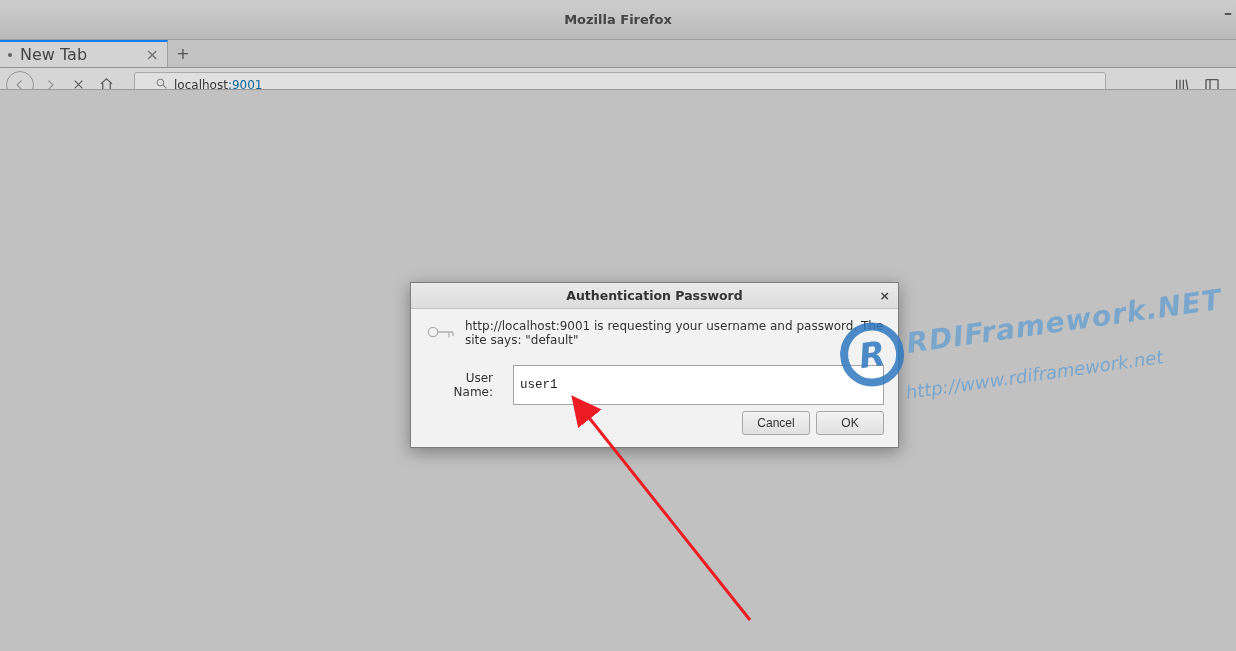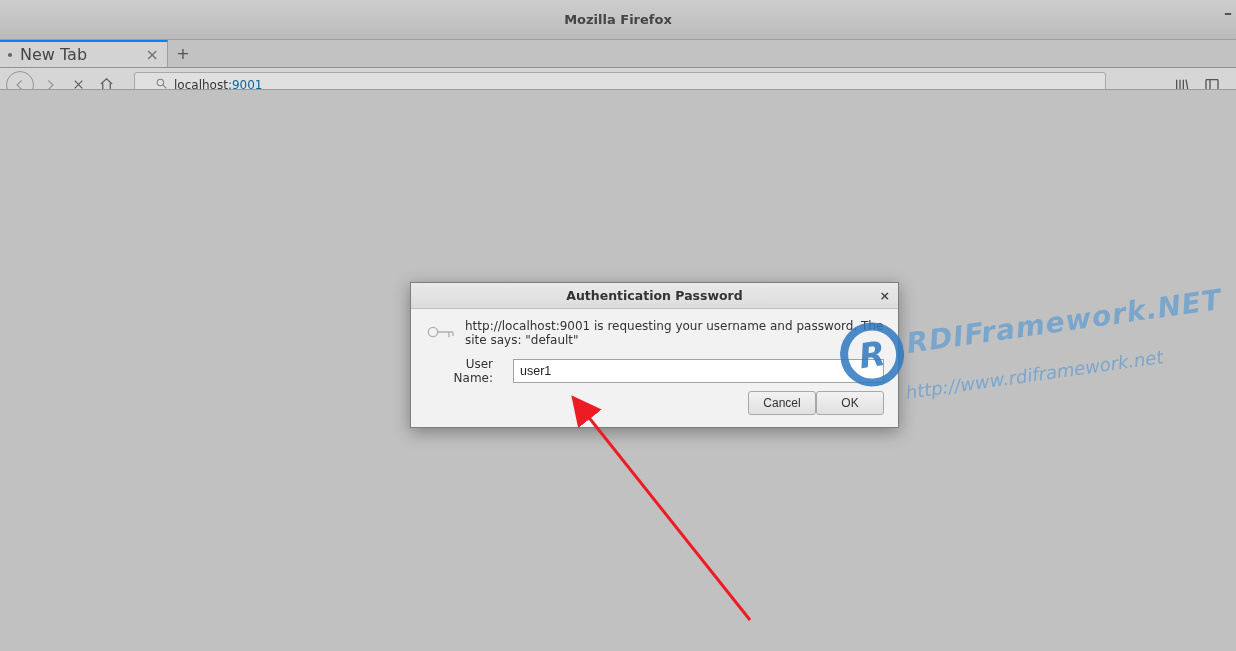--- a/index.html
+++ b/index.html
@@ -133,41 +133,41 @@
     border-bottom: 1px solid #c0c0c0;
     display:flex; align-items:center; justify-content:center;
     font-weight: bold; font-size: 12.5px; color:#333;
     position: relative;
   }
   .dialog-title .close-x {
     position:absolute; right:8px; top:5px;
     font-weight:bold; color:#444; cursor:pointer;
   }
   .dialog-body { padding: 10px 14px 12px 14px; }
-  .msgrow { display:flex; align-items:center; margin-bottom: 10px; }
+  .msgrow { display:flex; align-items:center; margin-bottom: 18px; }
   .key-icon { flex:none; width:40px; color:#999; }
   .msgtext { color:#333; font-size:12px; }
   .form-row { display:flex; align-items:center; margin-bottom: 6px; }
   .form-label { width:68px; text-align:right; margin-right:20px; color:#333; font-size:12px; }
   .text-input {
     flex: 1;
-    height: 24px;
+    height: 40px;
     border: 1px solid #a3a3a3;
     background: #fff;
     padding: 2px 6px;
     font-size: 12.5px;
-    font-family: Liberation Sans, sans-serif;
+    font-family: Liberation Mono, monospace;
     color:#222;
   }
   .text-input.focus {
     border: 1px solid #3b82d6;
     box-shadow: 0 0 0 1px rgba(59,130,214,0.35) inset;
   }
   .dialog-footer {
-    display:flex; justify-content:flex-end; margin-top:6px;
+    display:flex; justify-content:flex-end; gap:6px; margin-top:6px;
   }
   .dlg-btn {
     min-width: 68px; height: 24px;
     background: linear-gradient(#f2f2f2,#e0e0e0);
     border: 1px solid #a8a8a8;
     border-radius: 3px;
     font-size: 12px; color:#333;
     cursor: pointer;
     padding: 0 12px;
   }

